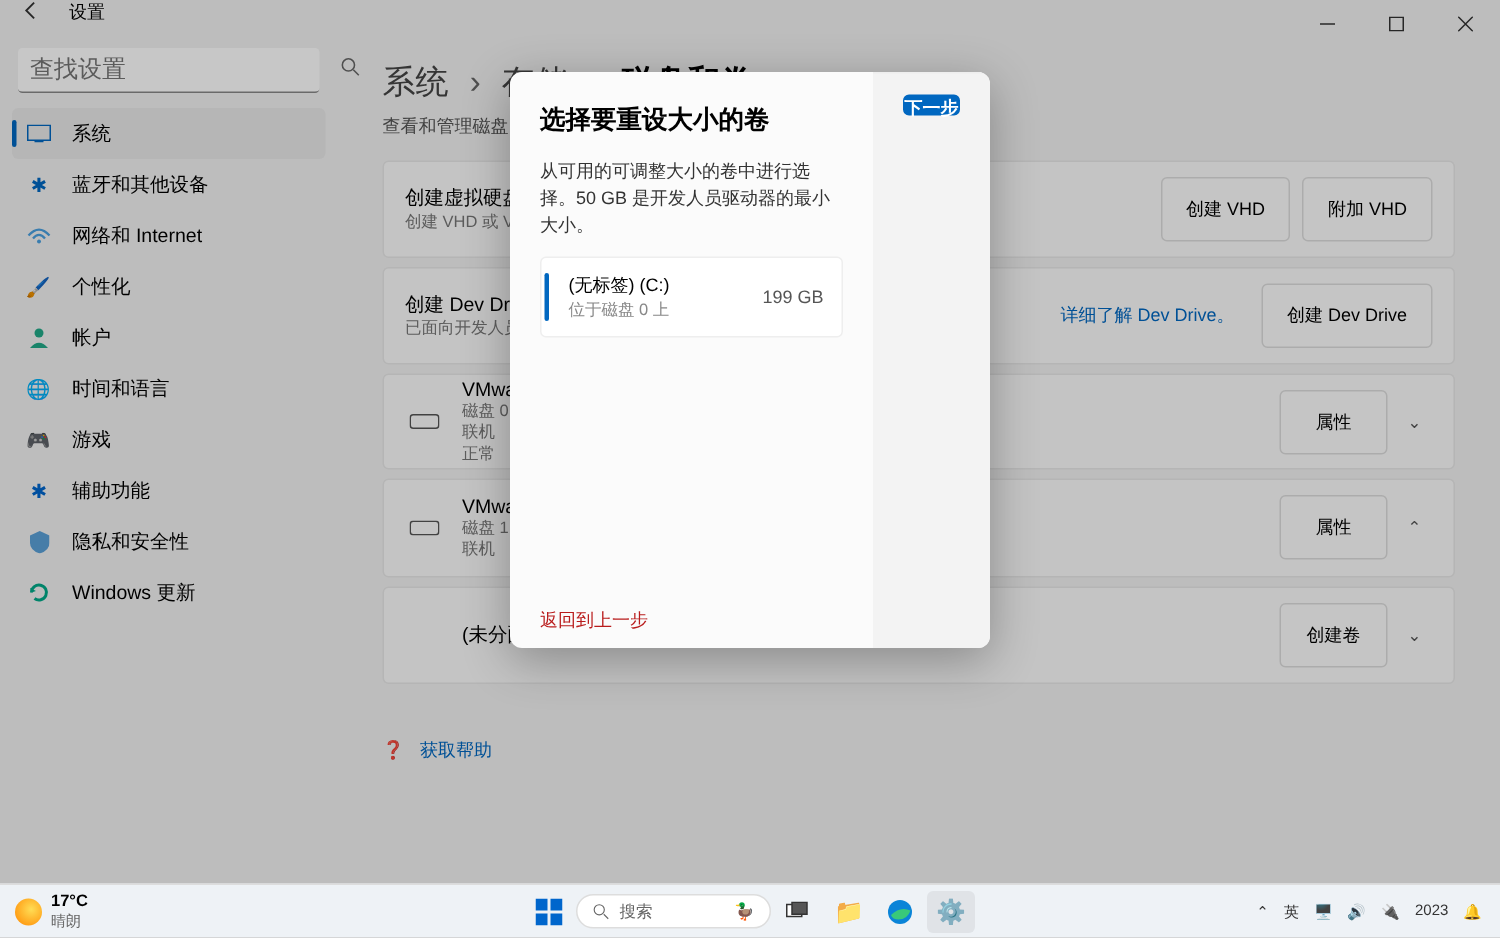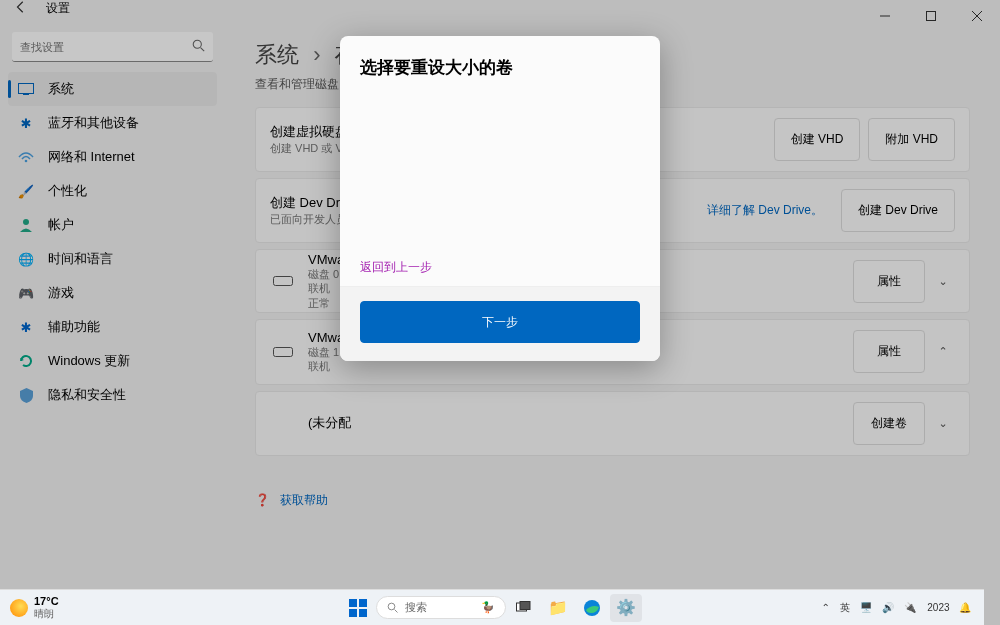--- a/index.html
+++ b/index.html
@@ -14,21 +14,21 @@
   
   
   .app { display: flex; height: calc(100% - 60px); }
   .sidebar { width: 225px; padding: 0 8px; }
   .profile { display: flex; align-items: center; padding: 8px 6px 16px; gap: 12px; }
   .avatar { width: 42px; height: 42px; border-radius: 50%; background: radial-gradient(circle at 30% 30%, #f5c4a4, #7d5444 60%, #4a3228); }
   .profile-name { font-size: 13px; font-weight: 600; }
   .profile-sub { font-size: 11px; color: #888; }
   
   .searchbox { display: flex; align-items: center; margin: 0 4px 10px; background: #fff; border-bottom: 1px solid #888; border-radius: 3px; height: 30px; padding: 0 8px; }
-  .searchbox input { border: none; outline: none; flex: 1; font-size: 11px; background: transparent; }
+  .searchbox input { border: none; outline: none; flex: 1; font-size: 16px; background: transparent; }
   
   .nav-item { display: flex; align-items: center; height: 34px; padding: 0 10px; border-radius: 4px; font-size: 13px; cursor: pointer; gap: 14px; position: relative; }
   .nav-item.active { background: #eaeaea; }
   .nav-item.active::before { content:""; position:absolute; left:0; top:8px; bottom:8px; width:3px; background:#0067c0; border-radius:2px; }
   .nav-icon { width: 16px; height: 16px; display: flex; align-items: center; justify-content: center; }
   
   
   .content { flex: 1; padding: 8px 30px 0 30px; overflow: hidden; }
   .breadcrumb { font-size: 22px; margin-bottom: 6px; font-weight: 600; }
   .breadcrumb .seg { font-weight: 400; color: #444; }
@@ -41,38 +41,38 @@
   .card-text { flex: 1; }
   .card-title { font-size: 13px; }
   .card-sub { font-size: 11px; color: #777; line-height: 1.3; }
   .pill-btn { background: #fdfdfd; border: 1px solid #ddd; border-radius: 4px; padding: 12px 16px; font-size: 12px; margin-left: 8px; cursor: pointer; min-width: 72px; text-align: center; }
   .link { color: #0067c0; font-size: 12px; margin-right: 10px; }
   .chev { width: 24px; text-align: center; color: #555; font-size: 11px; margin-left: 6px; }
   .help-row { display:flex; align-items:center; gap:10px; font-size:12px; color:#0067c0; margin-top: 36px; }
   
   
   .overlay { position: absolute; inset: 0; background: rgba(0,0,0,0.22); display: flex; align-items: flex-start; justify-content: center; }
-  .dialog { width: 320px; margin-top: 36px; background: #fbfbfb; border-radius: 8px; box-shadow: 0 8px 32px rgba(0,0,0,0.3); display: flex; flex-direction: column; overflow: hidden; }
+  .dialog { width: 320px; margin-top: 48px; background: #fbfbfb; border-radius: 8px; box-shadow: 0 8px 32px rgba(0,0,0,0.3); display: flex; overflow: hidden; }
   .dialog-body { padding: 20px 20px 10px; flex: 1; }
   .dialog-title { font-size: 17px; font-weight: 600; margin-bottom: 14px; }
   .dialog-desc { font-size: 12px; color: #333; line-height: 1.5; margin-bottom: 12px; }
   .dialog-count { font-size: 12px; margin-bottom: 10px; }
   .vol-item { background: #fff; border: 1px solid #eee; border-radius: 4px; padding: 10px 12px; display: flex; align-items: center; position: relative; cursor: pointer; }
   .vol-item::before { content:""; position:absolute; left:2px; top:10px; bottom:10px; width:3px; background:#0067c0; border-radius:2px; }
   .vol-text { flex: 1; margin-left: 6px; }
   .vol-name { font-size: 12px; }
   .vol-loc { font-size: 11px; color: #888; }
   .vol-size { font-size: 12px; color: #555; }
-  .dialog-back { margin-top: 180px; font-size: 12px; color: #a21caf; cursor: pointer; }
+  .dialog-back { margin-top: 180px; font-size: 12px; color: #b91c1c; cursor: pointer; }
   .dialog-footer { display: flex; gap: 8px; padding: 14px 20px 18px; border-top: 1px solid #eee; background:#f3f3f3; }
-  .dbtn { flex:1; height: 42px; border-radius: 4px; font-size: 12px; cursor: pointer; border: 1px solid #ccc; background: #fdfdfd; }
+  .dbtn { flex:1; height: 14px; border-radius: 4px; font-size: 12px; cursor: pointer; border: 1px solid #ccc; background: #fdfdfd; font-weight: bold; }
   .dbtn.primary { background: #0067c0; color: #fff; border-color: #0067c0; }
   
   
-  .taskbar { position: absolute; bottom: 0; left:0; right:16px; height: 36px; background: #eef2f6; border-top: 1px solid #ddd; display: flex; align-items: center; }
+  .taskbar { position: absolute; bottom: 0; left:0; right:0; height: 36px; background: #eef2f6; border-top: 1px solid #ddd; display: flex; align-items: center; }
   .task-left { display:flex; align-items:center; gap:6px; padding-left:10px; font-size:10px; }
   .weather-ico { width:18px; height:18px; border-radius:50%; background: radial-gradient(circle at 60% 40%, #ffdd55, #ff8800); }
   .task-center { position:absolute; left:50%; transform:translateX(-50%); display:flex; align-items:center; gap:2px; }
   .task-ico { width:32px; height:28px; display:flex; align-items:center; justify-content:center; border-radius:4px; }
   .task-ico.active { background: rgba(0,0,0,0.06); }
   .task-search { display:flex; align-items:center; gap:6px; background: #fff; border: 1px solid #ddd; border-radius: 14px; padding: 3px 10px; font-size: 11px; width: 130px; color:#666; }
   .task-right { margin-left:auto; display:flex; align-items:center; gap:10px; padding-right:12px; font-size:10px; color:#333; }
 </style>
 </head>
 <body>
@@ -156,34 +156,34 @@
     <div class="nav-item">
       <span class="nav-icon">🎮</span>
       <span>游戏</span>
     </div>
     <div class="nav-item">
       <span class="nav-icon" style="color:#06c">✱</span>
       <span>辅助功能</span>
     </div>
     <div class="nav-item">
       <span class="nav-icon">
+          <svg width="13" height="15">
+            <path d="M6.5 0 L13 3 V8 Q13 13 6.5 15 Q0 13 0 8 V3 Z" fill="#5aa0d8"></path>
+          </svg>
+        </span>
+      <span>隐私和安全性</span>
+    </div>
+    <div class="nav-item">
+      <span class="nav-icon">
           <svg width="14" height="14">
             <path d="M2 7 A5 5 0 1 1 4 11" stroke="#0a8" fill="none" stroke-width="2"></path>
             <path d="M1 4 L2 7 L5 6" fill="#0a8"></path>
           </svg>
         </span>
       <span>Windows 更新</span>
-    </div>
-    <div class="nav-item">
-      <span class="nav-icon">
-          <svg width="13" height="15">
-            <path d="M6.5 0 L13 3 V8 Q13 13 6.5 15 Q0 13 0 8 V3 Z" fill="#5aa0d8"></path>
-          </svg>
-        </span>
-      <span>隐私和安全性</span>
     </div>
   </div>
 
   <div class="content">
     <div class="breadcrumb">
       <span class="seg">系统</span>
       <span class="sep">›</span>
       <span class="seg">存储</span>
       <span class="sep">›</span>
       <span class="cur">磁盘和卷</span>
@@ -248,20 +248,28 @@
       <span style="color:#555">❓</span>
       <span>获取帮助</span>
     </div>
   </div>
 </div>
 
 <div class="overlay">
   <div class="dialog">
     <div class="dialog-body">
       <div class="dialog-title">选择要重设大小的卷</div>
+      <div class="dialog-desc">从可用的可调整大小的卷中进行选择。50 GB 是开发人员驱动器的最小大小。</div>
+      <div class="vol-item">
+        <div class="vol-text">
+          <div class="vol-name">(无标签) (C:)</div>
+          <div class="vol-loc">位于磁盘 0 上</div>
+        </div>
+        <div class="vol-size">199 GB</div>
+      </div>
       <div class="dialog-back">返回到上一步</div>
     </div>
     <div class="dialog-footer">
       <button class="dbtn primary">下一步</button>
     </div>
   </div>
 </div>
 
 <div class="taskbar">
   <div class="task-left">

